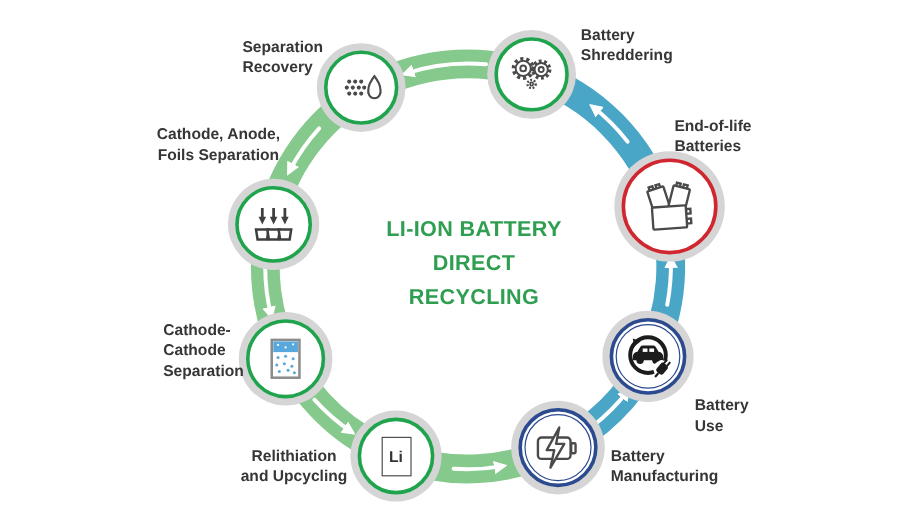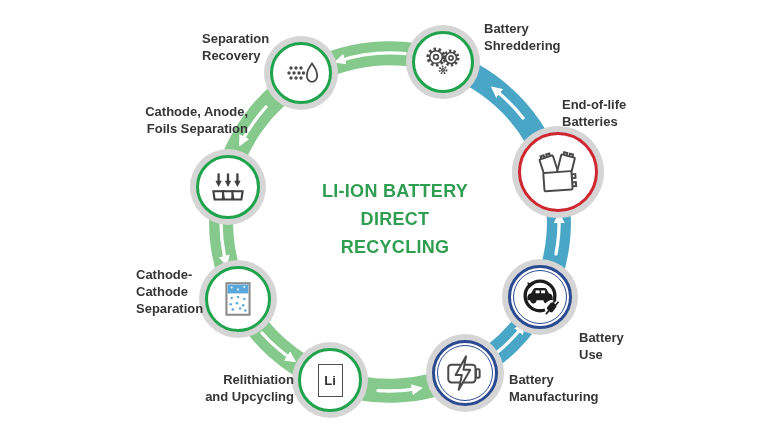--- a/index.html
+++ b/index.html
@@ -23,21 +23,21 @@
     content:""; position:absolute; inset:2px; border-radius:50%;
     border:1.5px solid var(--navy-ring); pointer-events:none;
   }
   .node .icon { display:flex; align-items:center; justify-content:center; }
 
   .label {
     position:absolute; z-index:3;
     font-size:13px; font-weight:bold; line-height:1.32;
     color:var(--label-text); white-space:pre-line;
   }
-  .label.centered { text-align:right; }
+  .label.centered { text-align:center; }
 
   #center-title {
     position:absolute; left:307px; top:178px; width:176px; z-index:2;
     text-align:center; font-size:18px; font-weight:bold; line-height:1.55;
     letter-spacing:.3px; color:var(--title-text); white-space:pre-line;
   }
 
   .li-box {
     width:23px; height:31px; border:1.7px solid #4f4f4f; background:#fff;
     display:flex; align-items:center; justify-content:center;

